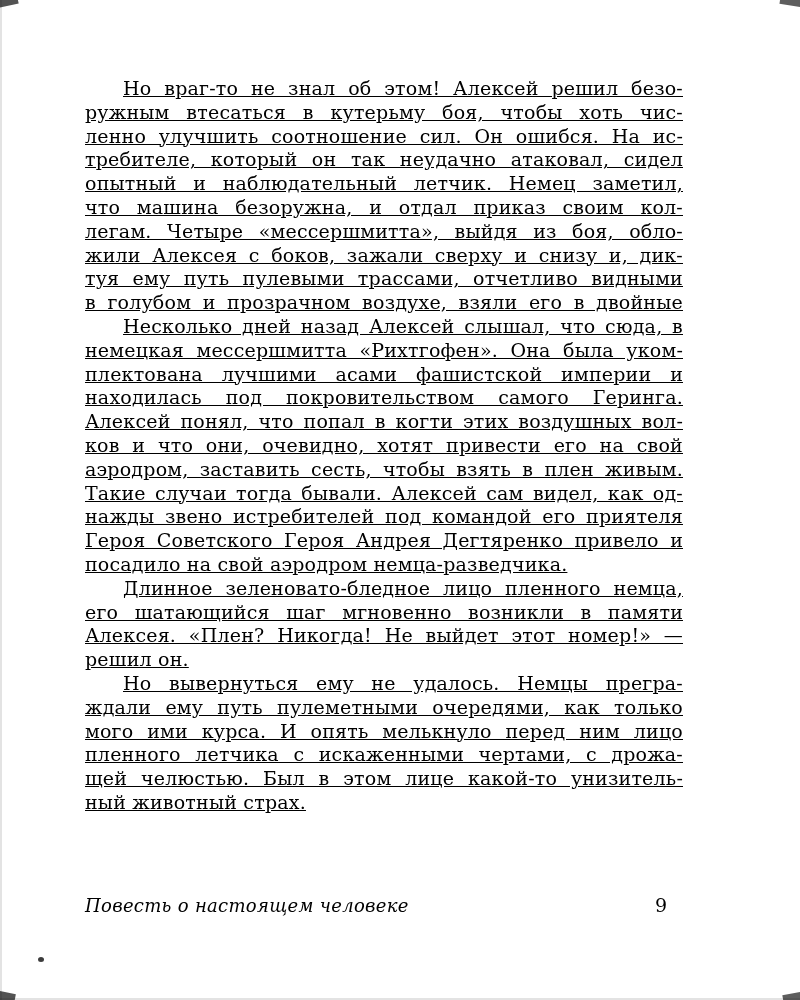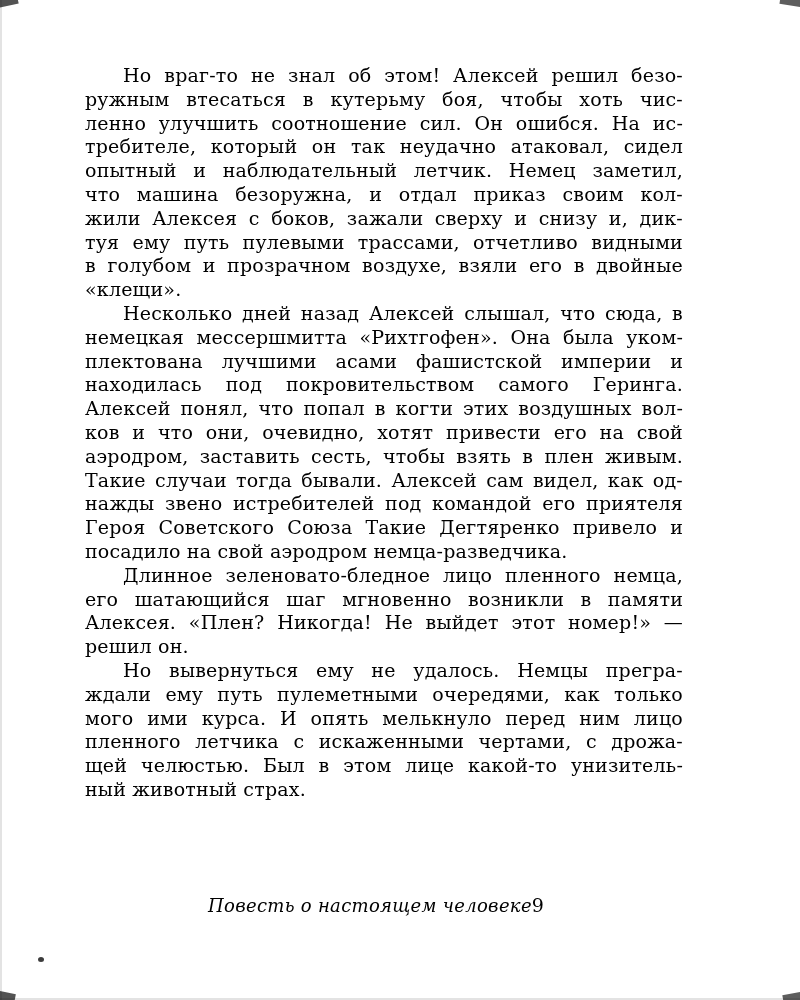--- a/index.html
+++ b/index.html
@@ -16,22 +16,23 @@
     overflow: hidden;
   }
   .page {
     position: absolute;
     inset: 0;
     background: #ffffff;
   }
   .text-block {
     position: absolute;
     left: 85px;
-    top: 64px;
+    top: 77px;
     width: 598px;
+    text-decoration: underline;
   }
   .line {
     font-size: 19px;
     line-height: 23.8px;
     letter-spacing: 0.2px;
     text-align: justify;
     text-align-last: justify;
     white-space: normal;
   }
   .line.indent {
@@ -39,21 +40,21 @@
   }
   .line.last {
     text-align-last: left;
   }
   .footer {
     position: absolute;
     left: 85px;
     top: 894px;
     width: 592px;
     display: flex;
-    justify-content: center;
+    justify-content: space-between;
     align-items: baseline;
   }
   .running-title {
     font-style: italic;
     font-size: 18px;
     letter-spacing: 0.3px;
   }
   .page-number {
     font-size: 19px;
     padding-right: 10px;
@@ -78,37 +79,37 @@
 
   <div class="text-block">
 
     <div class="paragraph">
       <div class="line indent">Но враг-то не знал об этом! Алексей решил безо-</div>
       <div class="line">ружным втесаться в кутерьму боя, чтобы хоть чис-</div>
       <div class="line">ленно улучшить соотношение сил. Он ошибся. На ис-</div>
       <div class="line">требителе, который он так неудачно атаковал, сидел</div>
       <div class="line">опытный и наблюдательный летчик. Немец заметил,</div>
       <div class="line">что машина безоружна, и отдал приказ своим кол-</div>
+      <div class="line">легам. Четыре «мессершмитта», выйдя из боя, обло-</div>
       <div class="line">жили Алексея с боков, зажали сверху и снизу и, дик-</div>
       <div class="line">туя ему путь пулевыми трассами, отчетливо видными</div>
       <div class="line">в голубом и прозрачном воздухе, взяли его в двойные</div>
-      <div class="line last">«клещи».</div>
     </div>
 
     <div class="paragraph">
       <div class="line indent">Несколько дней назад Алексей слышал, что сюда, в</div>
       <div class="line">немецкая мессершмитта «Рихтгофен». Она была уком-</div>
       <div class="line">плектована лучшими асами фашистской империи и</div>
       <div class="line">находилась под покровительством самого Геринга.</div>
       <div class="line">Алексей понял, что попал в когти этих воздушных вол-</div>
       <div class="line">ков и что они, очевидно, хотят привести его на свой</div>
       <div class="line">аэродром, заставить сесть, чтобы взять в плен живым.</div>
       <div class="line">Такие случаи тогда бывали. Алексей сам видел, как од-</div>
       <div class="line">нажды звено истребителей под командой его приятеля</div>
-      <div class="line">Героя Советского Союза Такие Дегтяренко привело и</div>
+      <div class="line">Героя Советского Героя Андрея Дегтяренко привело и</div>
       <div class="line last">посадило на свой аэродром немца-разведчика.</div>
     </div>
 
     <div class="paragraph">
       <div class="line indent">Длинное зеленовато-бледное лицо пленного немца,</div>
       <div class="line">его шатающийся шаг мгновенно возникли в памяти</div>
       <div class="line">Алексея. «Плен? Никогда! Не выйдет этот номер!» —</div>
       <div class="line last">решил он.</div>
     </div>
 

